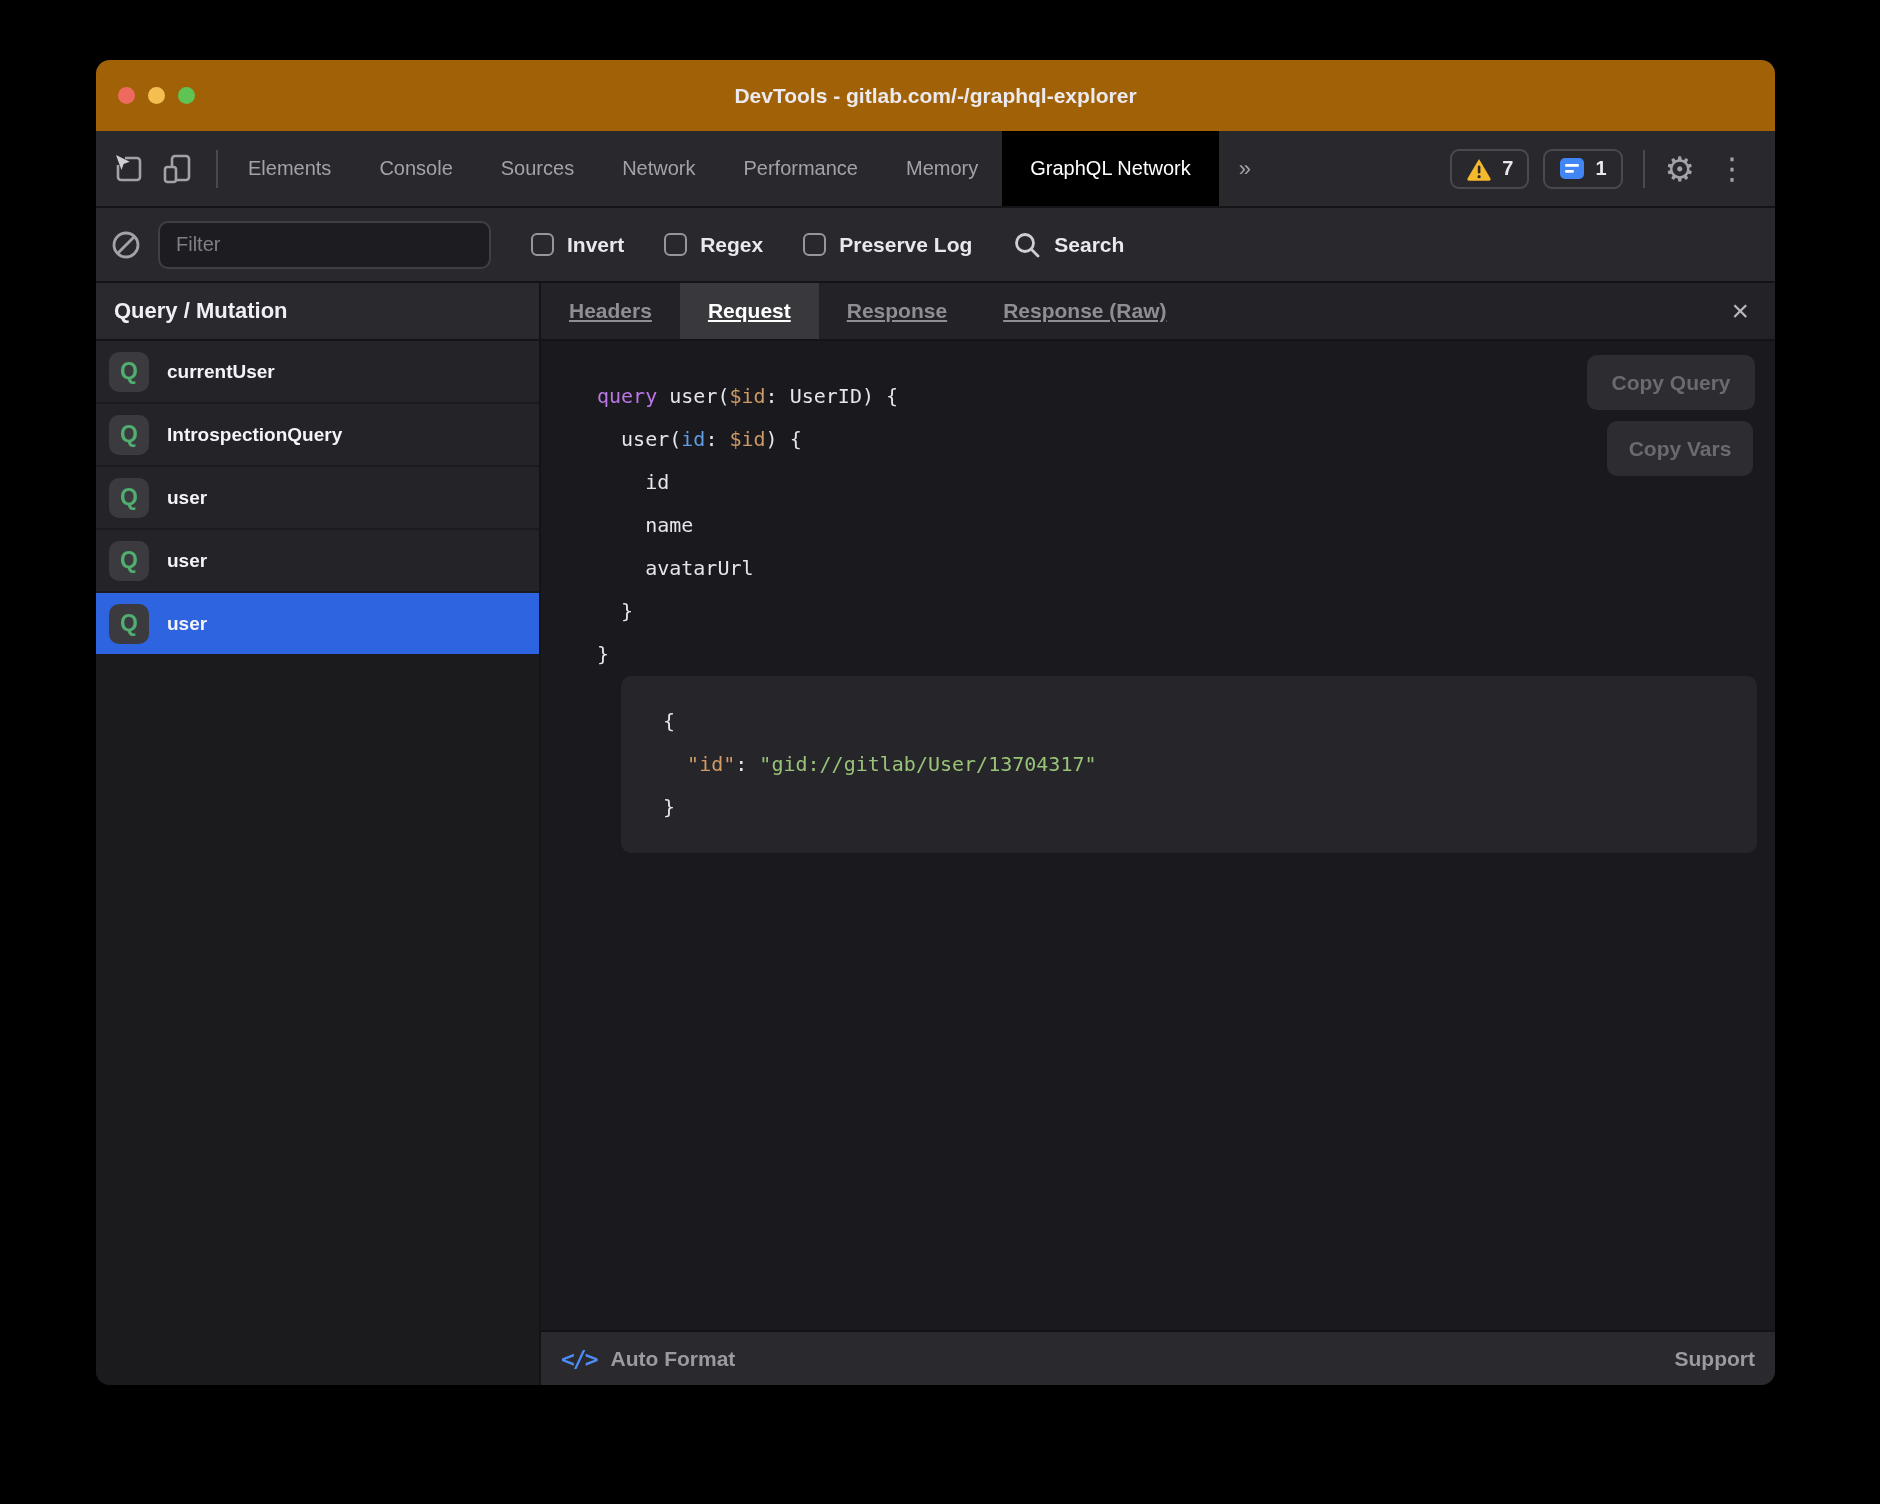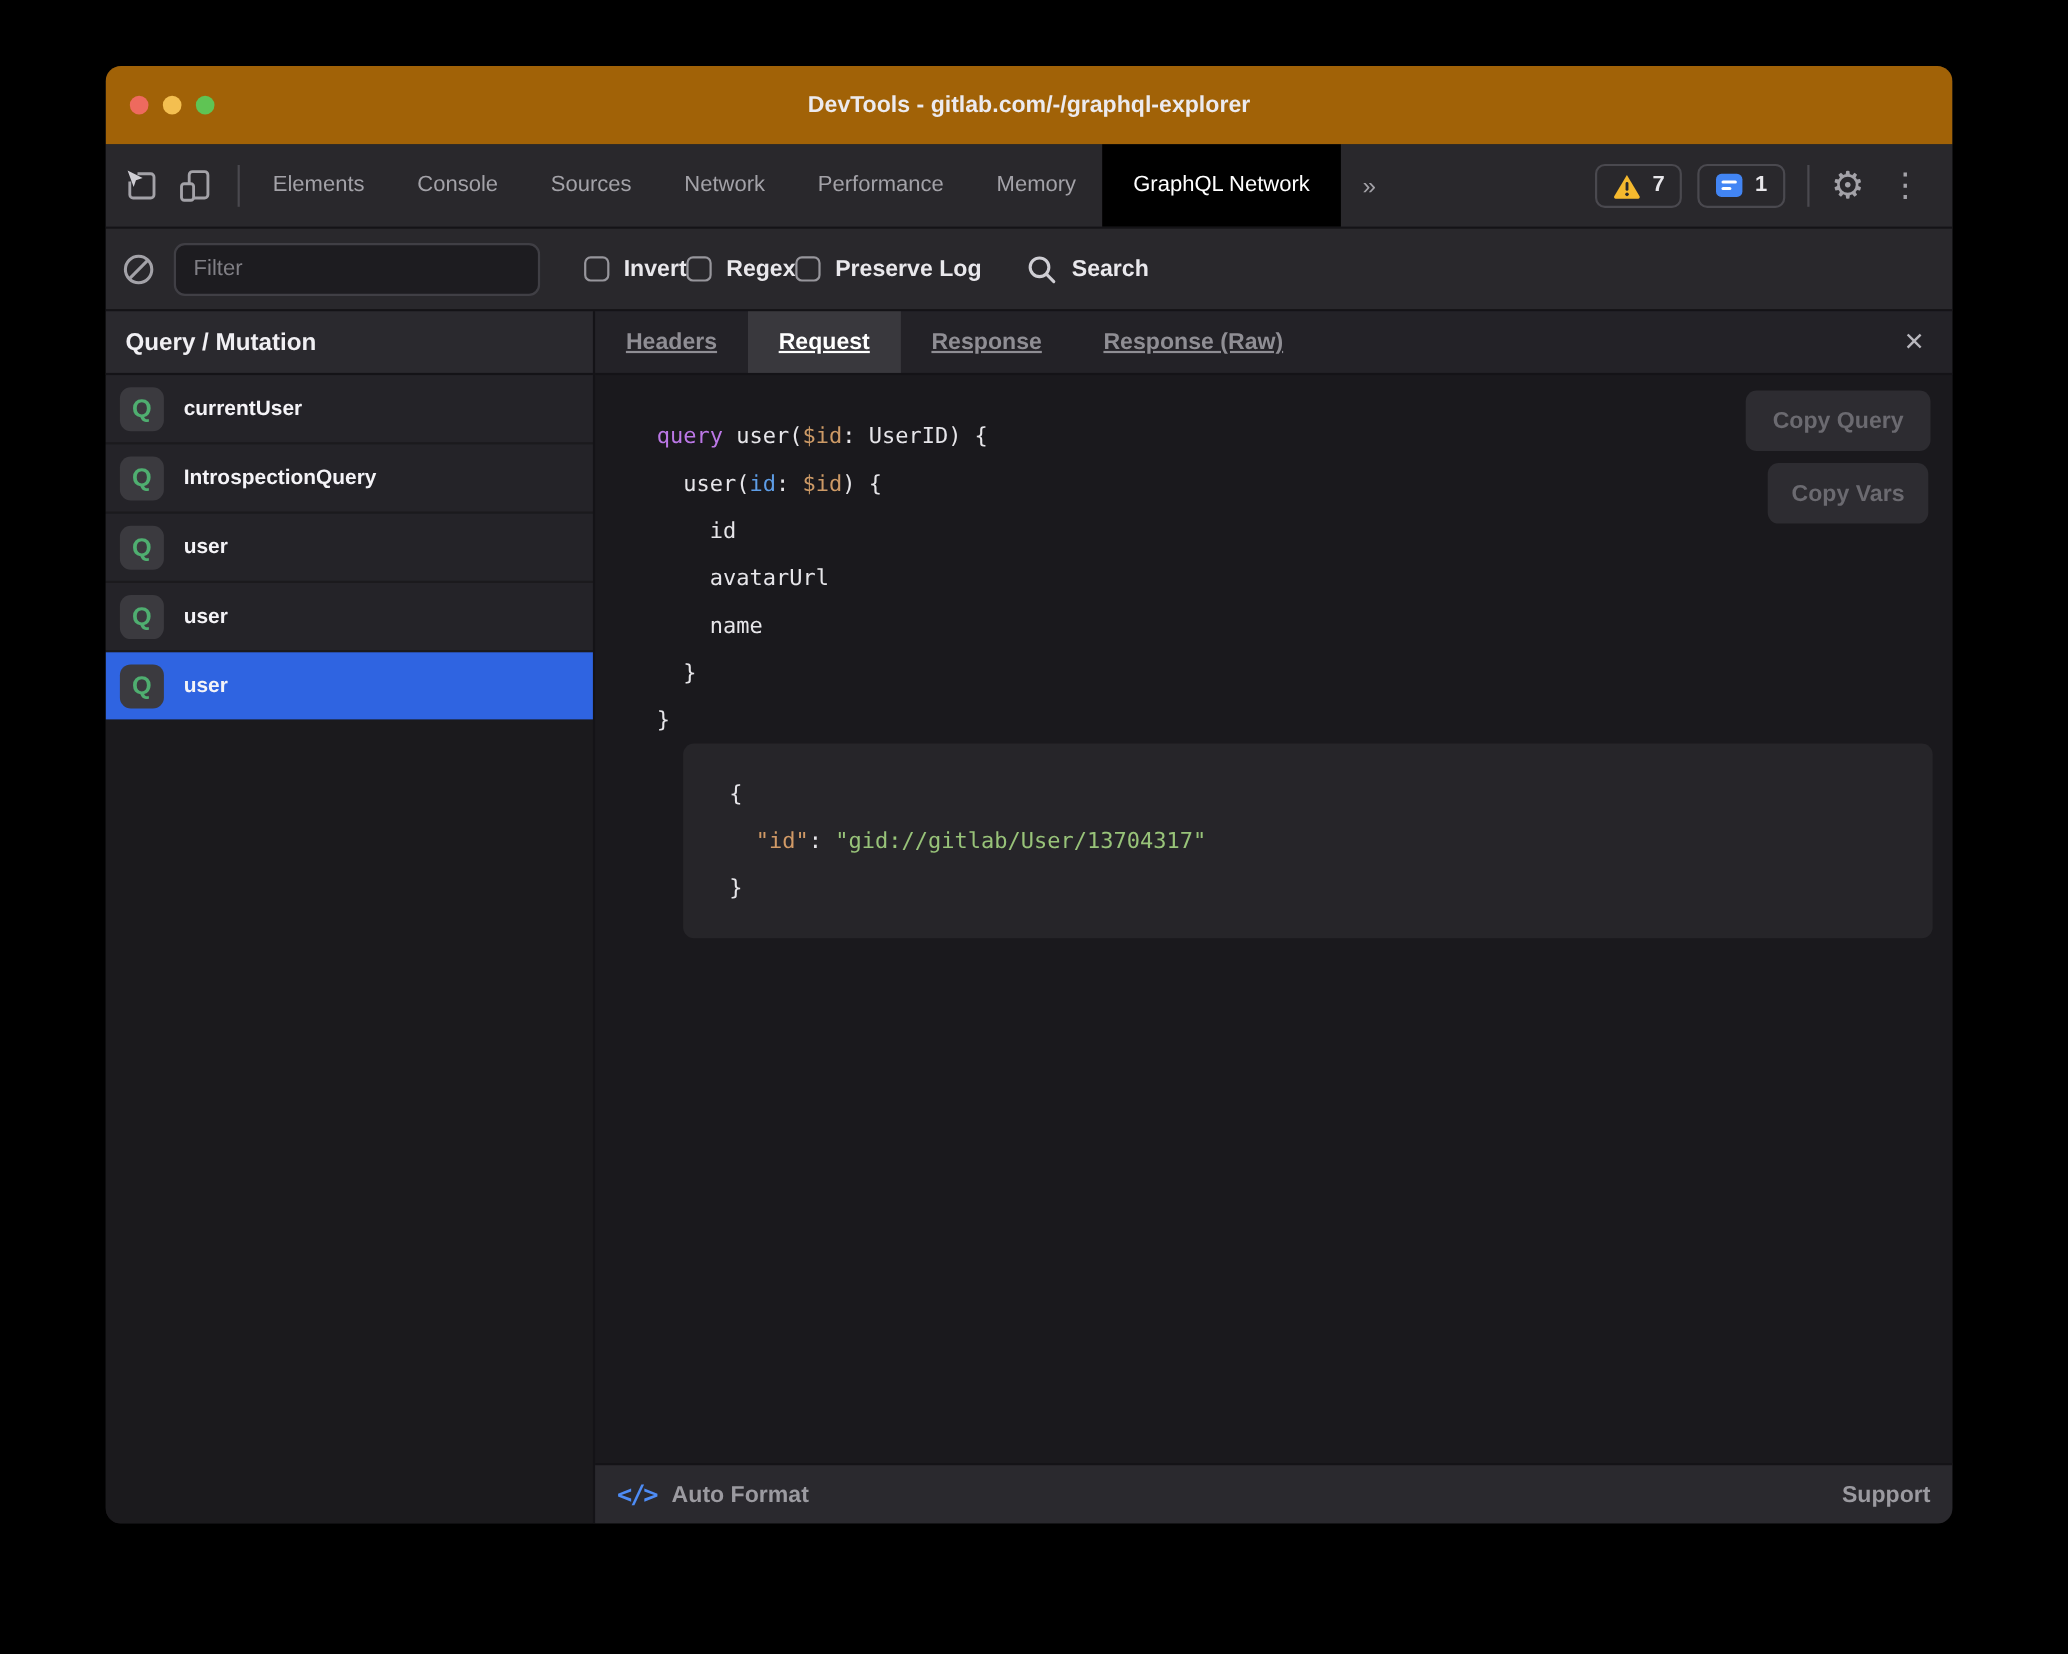--- a/index.html
+++ b/index.html
@@ -37,21 +37,21 @@
   .kebab { font-size:30px; line-height:30px; padding:0 8px; }
 
   
   .filterbar { height:75px; background:#29282c; border-bottom:2px solid #141317;
                display:flex; align-items:center; flex:0 0 auto; }
   .block-icon { margin:0 16px 0 14px; display:flex; }
   .filter-input { width:333px; height:48px; background:#1d1c20; border:2px solid #403f45;
                   border-radius:10px; color:#e9e8ec; font-size:20px; padding:0 16px;
                   outline:none; font-family:"Liberation Sans", sans-serif; }
   .filter-input::placeholder { color:#807f85; }
-  .check-group { display:flex; align-items:center; margin-left:40px; }
+  .check-group { display:flex; align-items:center; margin-left:40px; gap:40px; }
   .check-item { display:flex; align-items:center; gap:13px; }
   .check-box { width:23px; height:23px; border:2.5px solid #97969c; border-radius:6px; background:transparent; }
   .check-label { color:#e9e8ec; font-size:21px; font-weight:700; }
   .search-group { display:flex; align-items:center; gap:12px; margin-left:40px; }
   .search-label { color:#e9e8ec; font-size:21px; font-weight:700; }
 
   
   .content { flex:1; display:flex; min-height:0; }
   .sidebar { width:445px; flex:0 0 auto; background:#1b1a1d; border-right:2px solid #141317;
              display:flex; flex-direction:column;text-align:center; }
@@ -239,22 +239,22 @@
           <div class="panel-tab">Response</div>
           <div class="panel-tab">Response (Raw)</div>
           <span class="close-x">×</span>
         </div>
 
       <div class="panel-body">
         <div id="query-code">
             <div class="code-line"><span class="tok-kw">query</span><span class="tok-p"> user(</span><span class="tok-var">$id</span><span class="tok-p">: </span><span class="tok-p">UserID) {</span></div>
             <div class="code-line"><span class="tok-p">  user(</span><span class="tok-arg">id</span><span class="tok-p">: </span><span class="tok-var">$id</span><span class="tok-p">) {</span></div>
             <div class="code-line"><span class="tok-p">    id</span></div>
+            <div class="code-line"><span class="tok-p">    name</span></div>
             <div class="code-line"><span class="tok-p">    avatarUrl</span></div>
-            <div class="code-line"><span class="tok-p">    name</span></div>
             <div class="code-line"><span class="tok-p">  }</span></div>
             <div class="code-line"><span class="tok-p">}</span></div>
           </div>
         <div class="vars-card">
           <div id="vars-code">
               <div class="code-line"><span class="tok-p">{</span></div>
               <div class="code-line"><span class="tok-p">  </span><span class="tok-key">"id"</span><span class="tok-p">: </span><span class="tok-str">"gid://gitlab/User/13704317"</span></div>
               <div class="code-line"><span class="tok-p">}</span></div>
             </div>
         </div>

